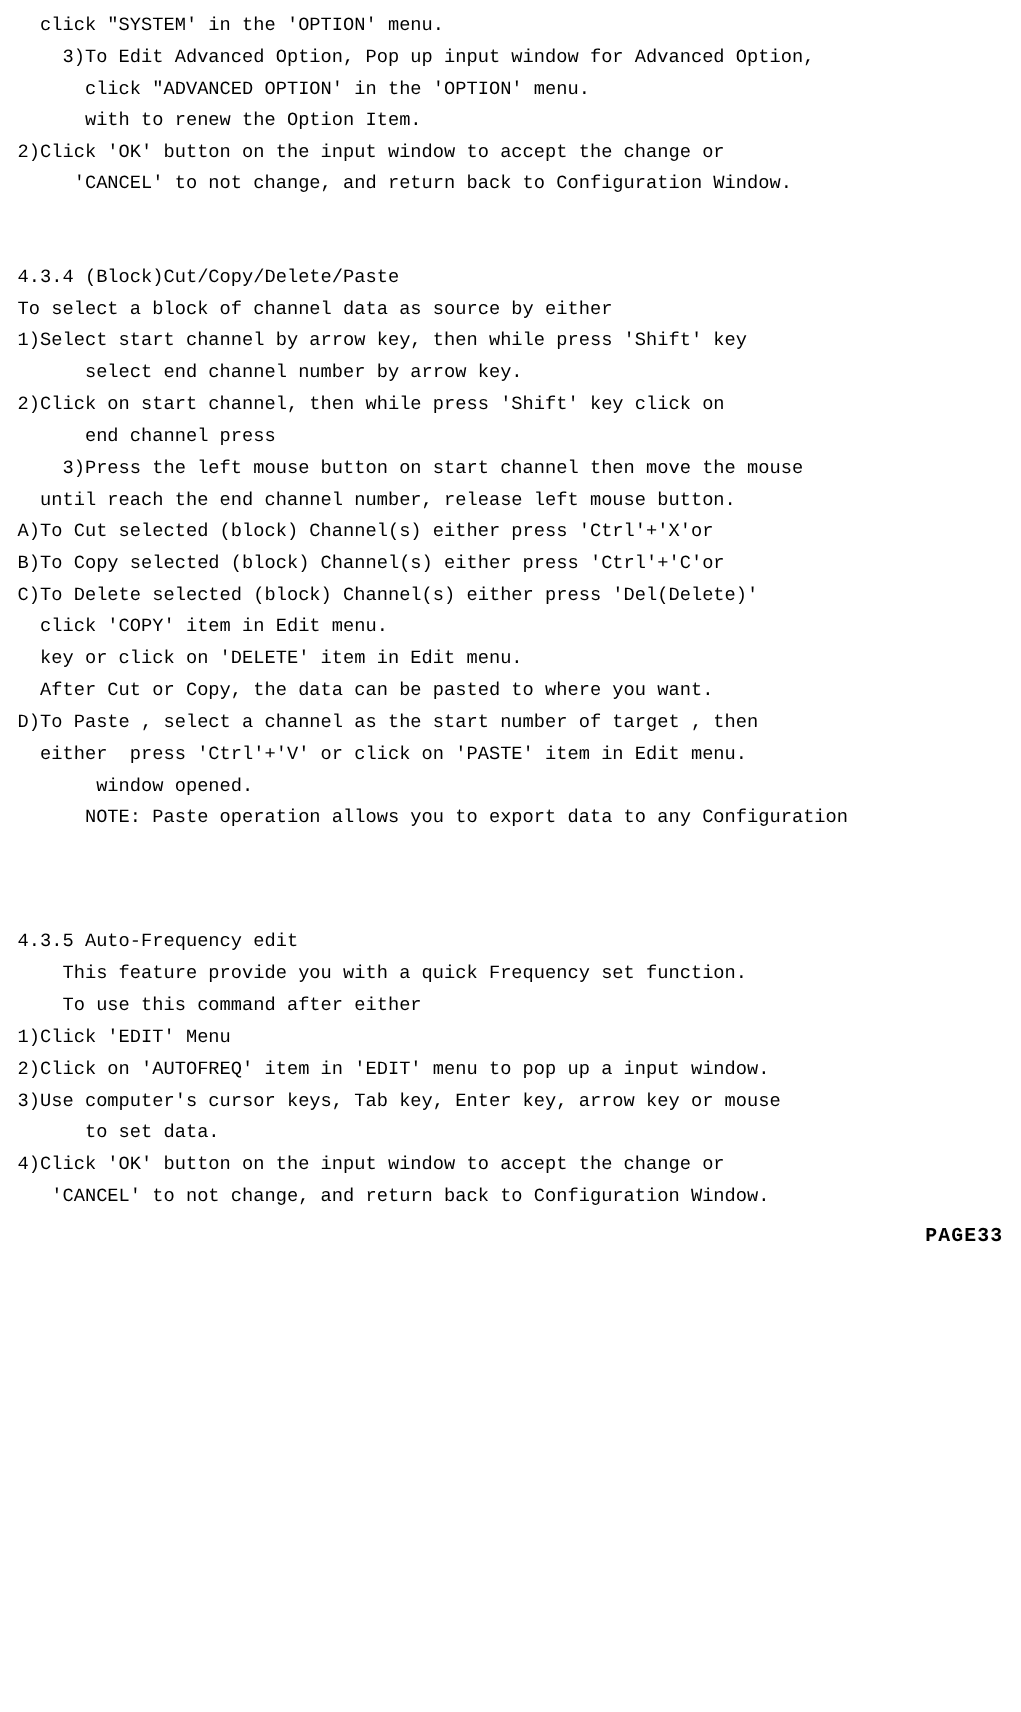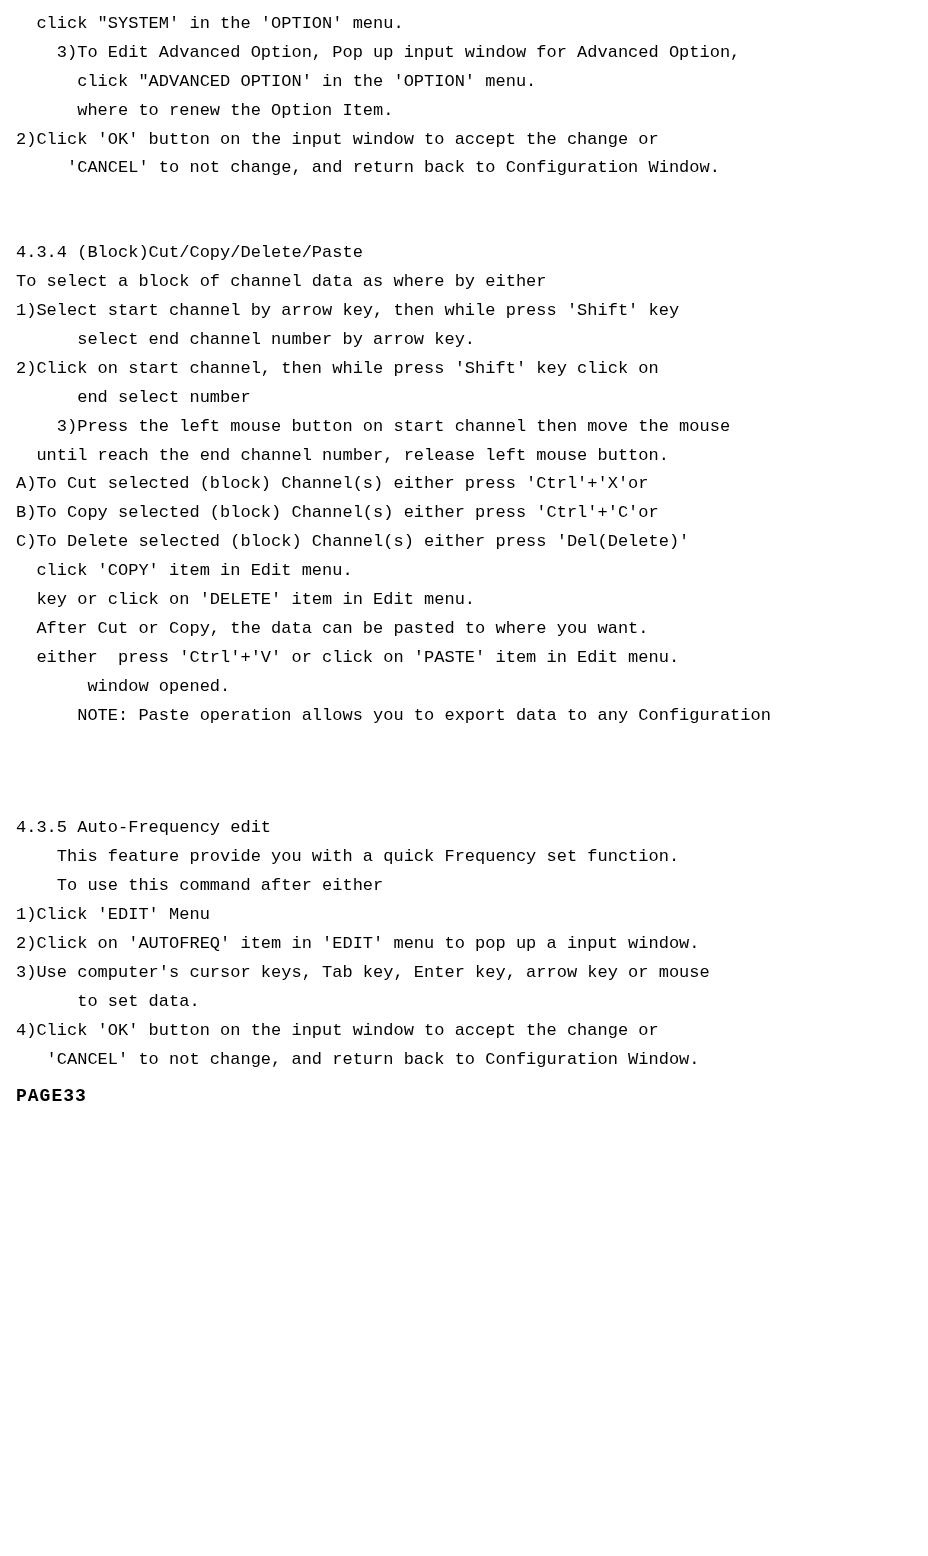--- a/index.html
+++ b/index.html
@@ -10,54 +10,55 @@
     padding: 10px 16px 10px 16px;
     background: #fff;
     color: #000;
     width: 928px;
     box-sizing: border-box;
   }
   .line {
     white-space: pre;
   }
   .page-number {
-    text-align: left;
+    text-align: right;
     font-weight: bold;
     font-size: 18px;
     letter-spacing: 1px;
     margin-top: 6px;
   }
   .blank { height: 28px; }
 </style>
 </head>
 <body>
 
 <div id="content">
     <div class="line">  click "SYSTEM' in the 'OPTION' menu.</div>
     <div class="line">    3)To Edit Advanced Option, Pop up input window for Advanced Option,</div>
     <div class="line">      click "ADVANCED OPTION' in the 'OPTION' menu.</div>
-    <div class="line">      where to renew the Option Item.</div>
+    <div class="line">      with to renew the Option Item.</div>
     <div class="line">2)Click 'OK' button on the input window to accept the change or</div>
     <div class="line">     'CANCEL' to not change, and return back to Configuration Window.</div>
     <div class="blank"></div>
     <div class="blank"></div>
     <div class="line">4.3.4 (Block)Cut/Copy/Delete/Paste</div>
-    <div class="line">To select a block of channel data as where by either</div>
+    <div class="line">To select a block of channel data as source by either</div>
     <div class="line">1)Select start channel by arrow key, then while press 'Shift' key</div>
     <div class="line">      select end channel number by arrow key.</div>
     <div class="line">2)Click on start channel, then while press 'Shift' key click on</div>
-    <div class="line">      end select number</div>
+    <div class="line">      end channel press</div>
     <div class="line">    3)Press the left mouse button on start channel then move the mouse</div>
     <div class="line">  until reach the end channel number, release left mouse button.</div>
     <div class="line">A)To Cut selected (block) Channel(s) either press 'Ctrl'+'X'or</div>
     <div class="line">B)To Copy selected (block) Channel(s) either press 'Ctrl'+'C'or</div>
     <div class="line">C)To Delete selected (block) Channel(s) either press 'Del(Delete)'</div>
     <div class="line">  click 'COPY' item in Edit menu.</div>
     <div class="line">  key or click on 'DELETE' item in Edit menu.</div>
     <div class="line">  After Cut or Copy, the data can be pasted to where you want.</div>
+    <div class="line">D)To Paste , select a channel as the start number of target , then</div>
     <div class="line">  either  press 'Ctrl'+'V' or click on 'PASTE' item in Edit menu.</div>
     <div class="line">       window opened.</div>
     <div class="line">      NOTE: Paste operation allows you to export data to any Configuration</div>
     <div class="blank"></div>
     <div class="blank"></div>
     <div class="blank"></div>
     <div class="line">4.3.5 Auto-Frequency edit</div>
     <div class="line">    This feature provide you with a quick Frequency set function.</div>
     <div class="line">    To use this command after either</div>
     <div class="line">1)Click 'EDIT' Menu</div>

